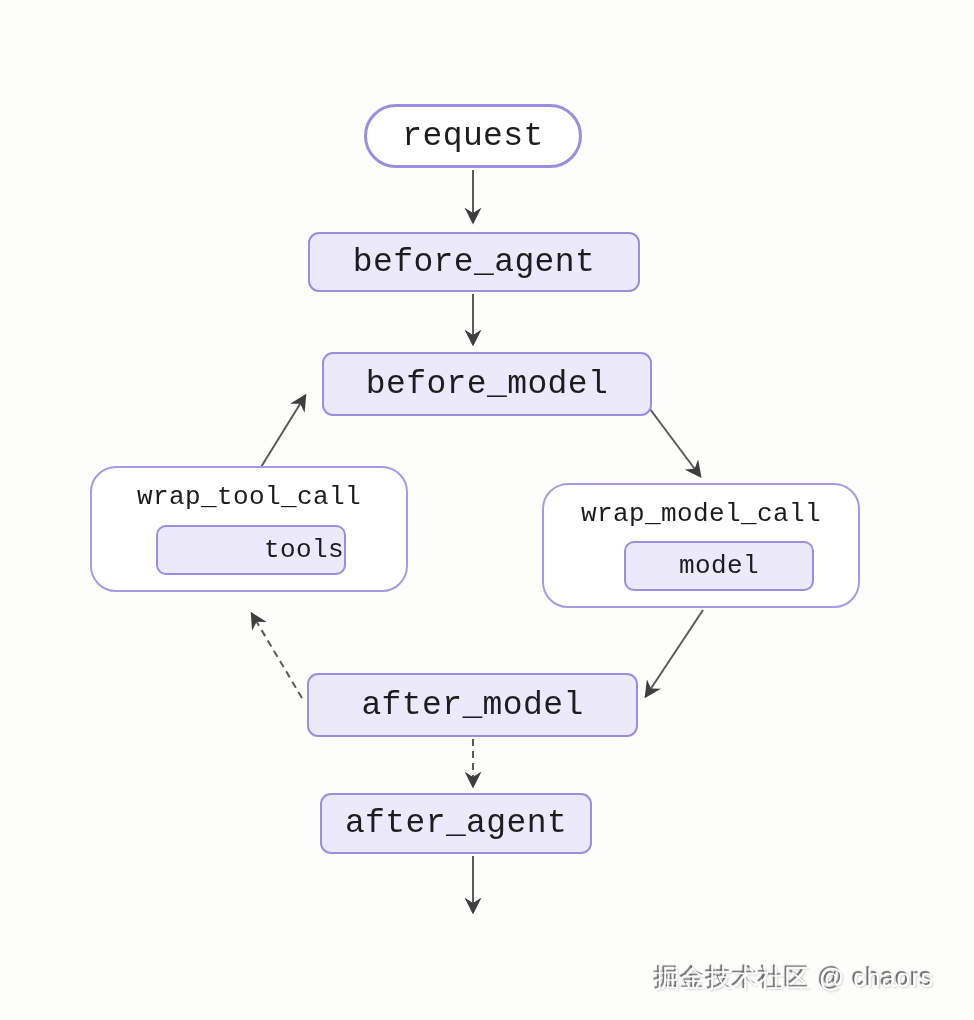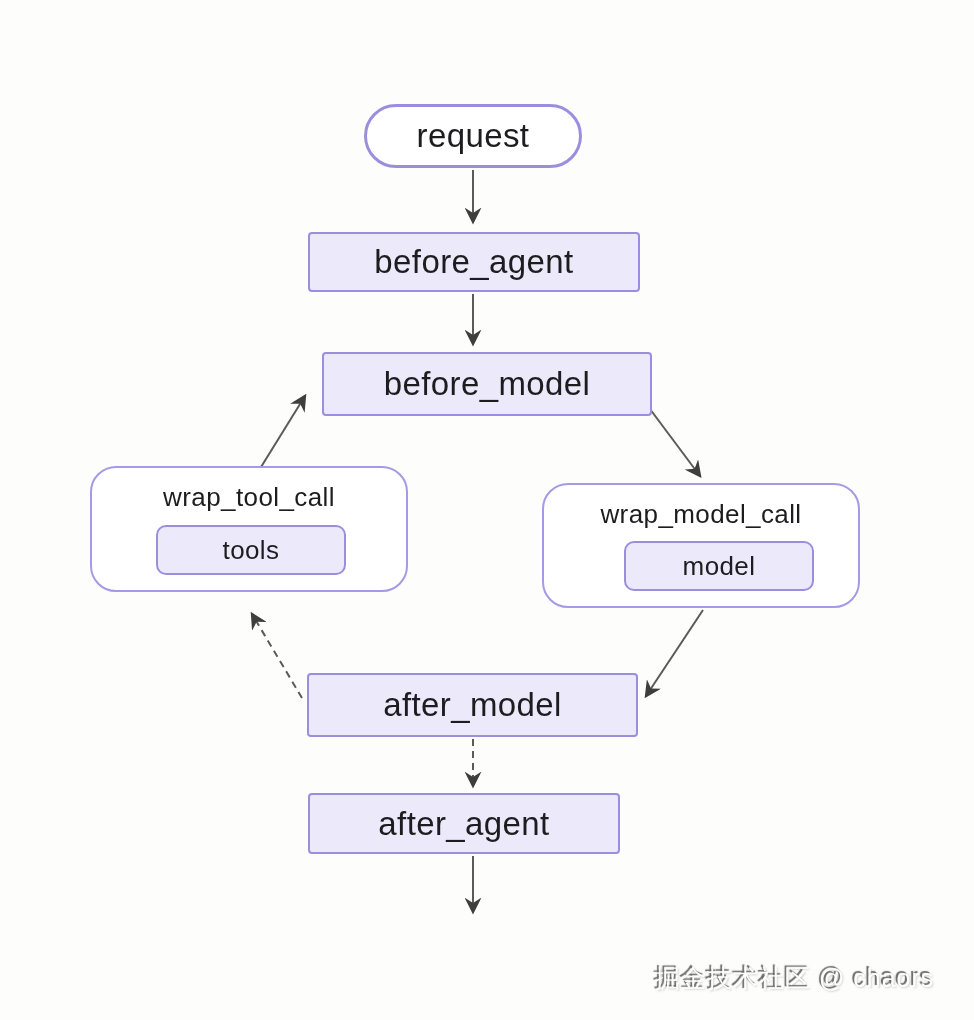--- a/index.html
+++ b/index.html
@@ -20,25 +20,26 @@
   }
   .node {
     position: absolute;
     display: flex;
     align-items: center;
     justify-content: center;
     box-sizing: border-box;
     z-index: 2;
     letter-spacing: 0.4px;
     white-space: nowrap;
+    font-family: Liberation Mono, monospace;
   }
   .rect-node {
     background: #ece9fb;
     border: 2.5px solid #9c8edf;
-    border-radius: 4px;
+    border-radius: 11px;
     font-size: 33px;
   }
   .stadium-node {
     background: #ffffff;
     border: 3px solid #9c8edf;
     border-radius: 34px;
     font-size: 33px;
   }
   .container-node {
     background: #ffffff;
@@ -107,36 +108,36 @@
   <div class="node rect-node" style="left:308px; top:232px; width:332px; height:60px;">
     <span>before_agent</span>
   </div>
 
   <div class="node rect-node" style="left:310px; top:352px; width:330px; height:64px;margin-left:12px;">
     <span>before_model</span>
   </div>
 
   <div class="node container-node" style="left:90px; top:466px; width:318px; height:126px;">
     <span class="container-label">wrap_tool_call</span>
-    <div class="nested-node" style="left:64px; top:57px; width:190px; height:50px;">
+    <div class="nested-node" style="left:64px; top:57px; width:190px; height:50px;justify-content:flex-end;">
       <span>tools</span>
     </div>
   </div>
 
   <div class="node rect-node" style="left:307px; top:673px; width:331px; height:64px;">
     <span>after_model</span>
   </div>
 
   <div class="node container-node" style="left:542px; top:483px; width:318px; height:125px;">
     <span class="container-label">wrap_model_call</span>
     <div class="nested-node" style="left:80px; top:56px; width:190px; height:50px;">
       <span>model</span>
     </div>
   </div>
 
-  <div class="node rect-node" style="left:308px; top:793px; width:312px; height:61px;">
+  <div class="node rect-node" style="left:320px; top:793px; width:272px; height:61px;">
     <span>after_agent</span>
   </div>
 
 
   <div class="watermark">掘金技术社区 @ chaors</div>
 
 </div>
 
 </body></html>

